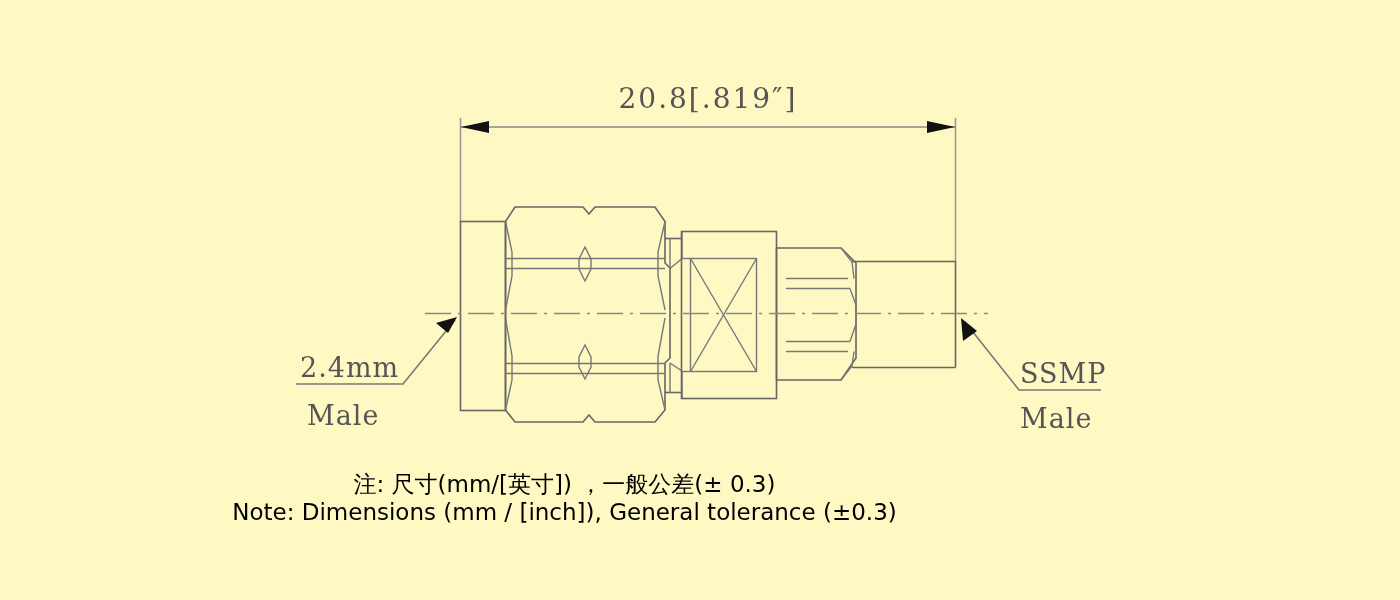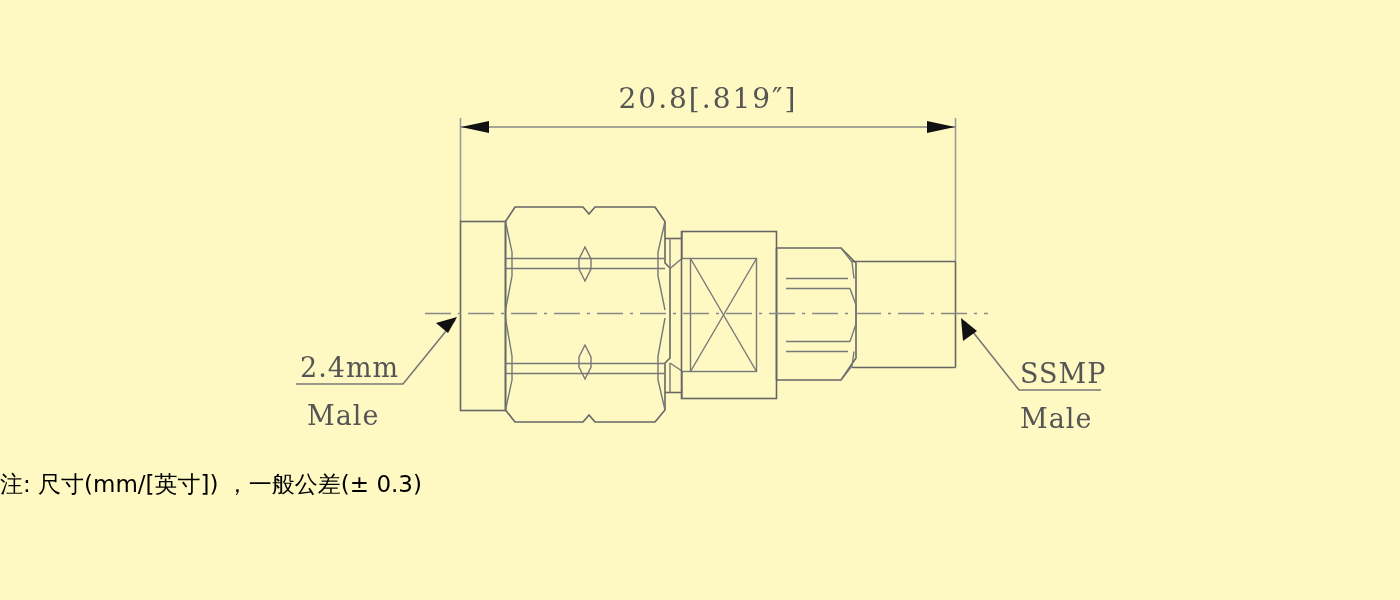--- a/index.html
+++ b/index.html
@@ -25,21 +25,21 @@
     top: 0;
     width: 1400px;
     height: 600px;
     display: block;
   }
   .note-block {
     position: absolute;
     left: 0;
     top: 470px;
     width: 1129px;
-    text-align: left;
+    text-align: center;
     line-height: 1.22;
   }
   .note-line {
     display: block;
     color: #000000;
     font-family: "DejaVu Sans", "Liberation Sans", sans-serif;
     font-size: 23px;
     letter-spacing: 0px;
     white-space: nowrap;
   }
@@ -195,15 +195,16 @@
       <path class="leader" d="M 1101 390 L 1019 390 L 965 322"></path>
       <polygon class="arrowfill" points="961,318 963,341 977,331"></polygon>
       <text class="balloontext" x="1020" y="383" text-anchor="start">SSMP</text>
       <text class="balloontext" x="1020" y="428" text-anchor="start">Male</text>
     </g>
 
   </svg>
 
   <div class="note-block">
     <span class="note-line cn">注: 尺寸(mm/[英寸]) ，一般公差(± 0.3)</span>
+    <span class="note-line en">Note: Dimensions (mm / [inch]), General tolerance (±0.3)</span>
   </div>
 
 </div>
 
 </body></html>

